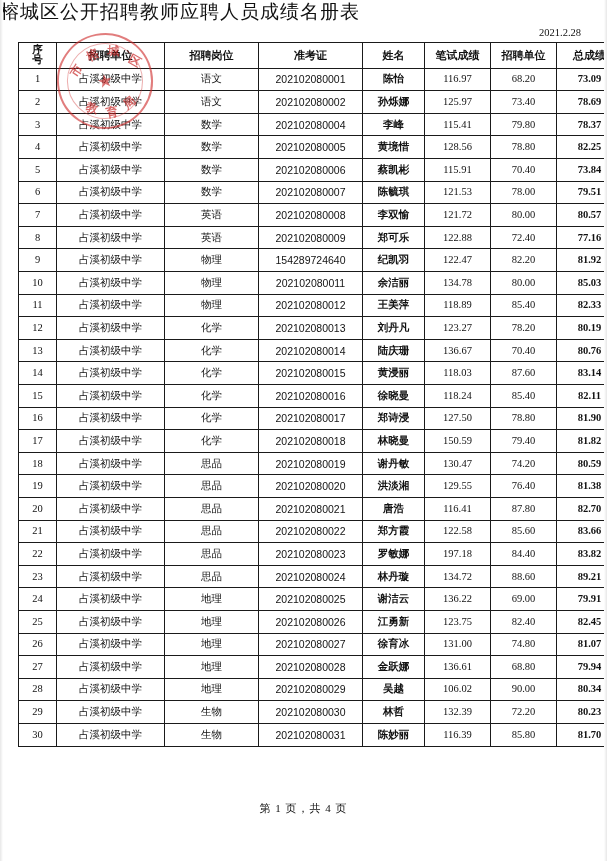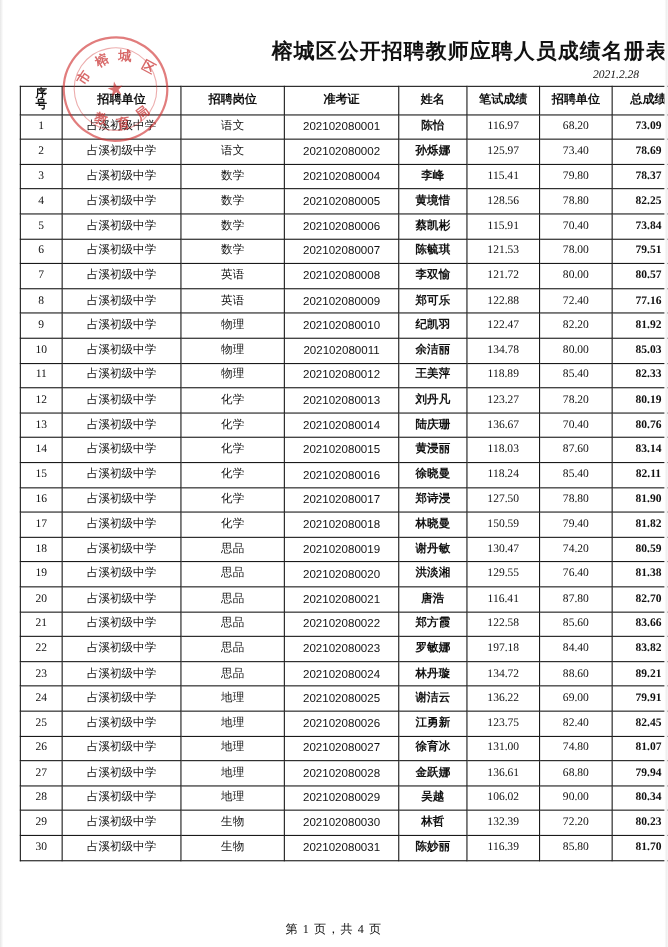--- a/index.html
+++ b/index.html
@@ -15,35 +15,33 @@
     position: relative;
     overflow: hidden;
   }
   .page {
     position: relative;
     width: 607px;
     height: 861px;
     padding: 0;
   }
   .title {
-    text-align: right;
+    text-align: left;
     font-size: 19px;
-    font-weight: bold;
+    font-weight: normal;
     letter-spacing: 1px;
-    padding-top: 36px;
     padding-bottom: 2px;
     line-height: 1.3;
   }
   .date-line {
     text-align: right;
     font-size: 10.5px;
     padding-right: 26px;
     padding-bottom: 4px;
     font-family: "Liberation Serif", serif;
-    font-style: italic;
   }
   .table-wrap {
     padding: 0 18px;
   }
   table.roster {
     border-collapse: collapse;
     width: 571px;
     margin: 0 auto;
     table-layout: fixed;
   }
@@ -280,21 +278,21 @@
             <td class="ticket">202102080009</td>
             <td class="name">郑可乐</td>
             <td class="num">122.88</td>
             <td class="num">72.40</td>
             <td class="num total">77.16</td>
           </tr>
           <tr>
             <td class="idx">9</td>
             <td class="unit">占溪初级中学</td>
             <td class="post">物理</td>
-            <td class="ticket">202102080010</td>
+            <td class="ticket">154289724640</td>
             <td class="name">纪凯羽</td>
             <td class="num">122.47</td>
             <td class="num">82.20</td>
             <td class="num total">81.92</td>
           </tr>
           <tr>
             <td class="idx">10</td>
             <td class="unit">占溪初级中学</td>
             <td class="post">物理</td>
             <td class="ticket">202102080011</td>

